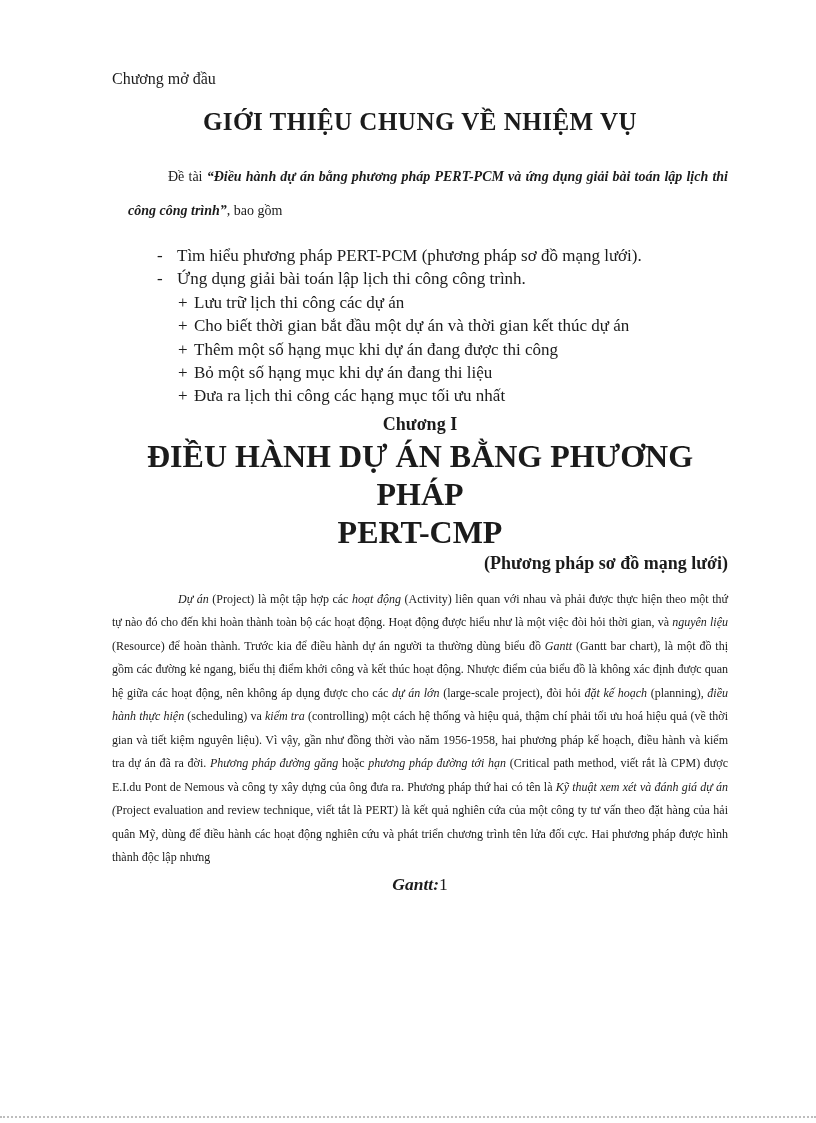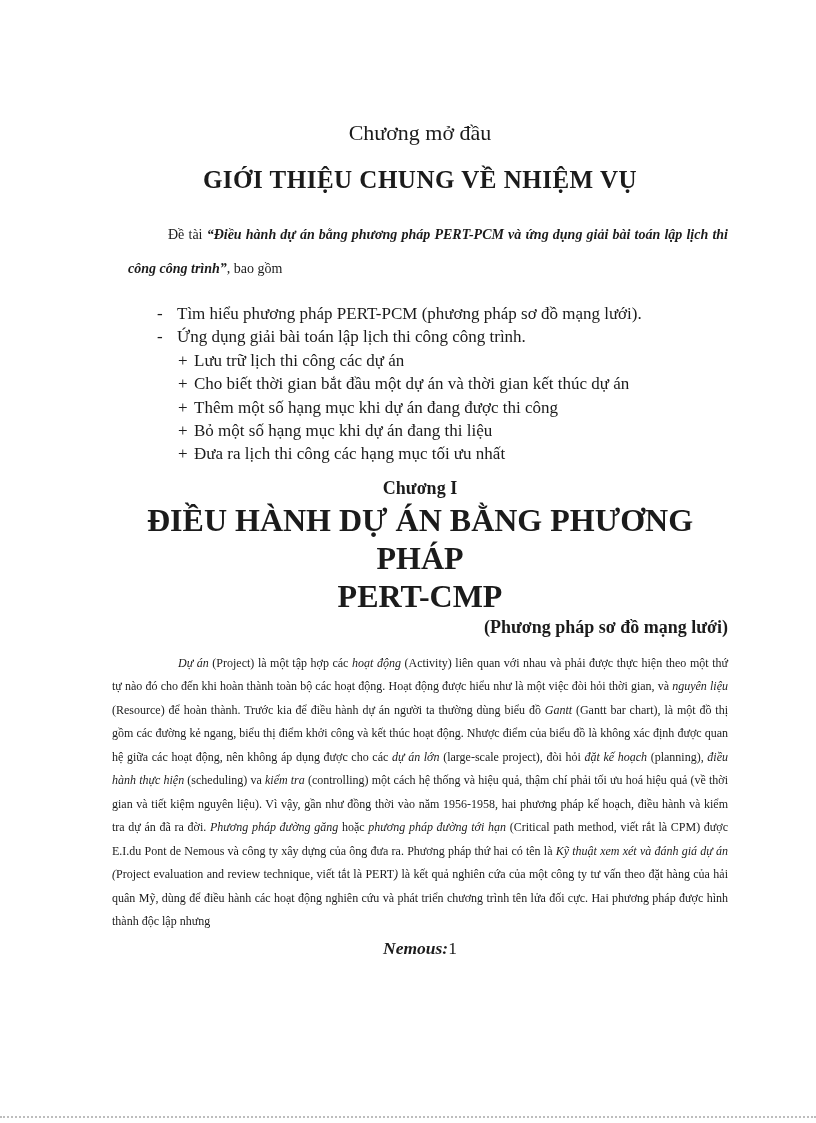--- a/index.html
+++ b/index.html
@@ -8,23 +8,23 @@
     width:816px; height:1123px;
     background:#ffffff;
     color:#1b1b1b;
     font-family:"Liberation Serif", serif;
     overflow:hidden;
     margin:0 auto;
   }
   .content { position:absolute; left:112px; top:0; width:616px; }
 
   .chapter-label {
-    margin-top:120px;
-    text-align:center;
-    font-size:22px;
+    margin-top:70px;
+    text-align:left;
+    font-size:16px;
   }
   .main-title {
     margin:20px 0 0 0;
     text-align:center;
     font-size:25px;
     font-weight:bold;
     letter-spacing:0.5px;
   }
   .intro-para {
     margin:24px 0 0 16px;
@@ -35,21 +35,21 @@
   }
   .quoted { font-weight:bold; font-style:italic; }
 
   .objectives { margin-top:16px; font-size:17px; line-height:23.4px; }
   .dash-row { display:flex; padding-left:45px; }
   .dash-marker { width:20px; flex:none; }
   .plus-row { display:flex; padding-left:66px; }
   .plus-marker { width:16px; flex:none; }
 
   .chapter1-label {
-    margin-top:12px;
+    margin-top:6px;
     text-align:center;
     font-size:18px;
     font-weight:bold;
   }
   .chapter1-title {
     margin:2px 0 0 0;
     text-align:center;
     font-size:32px;
     font-weight:bold;
     line-height:38px;
@@ -144,19 +144,19 @@
     <h2 class="chapter1-title">
       <div>ĐIỀU HÀNH DỰ ÁN BẰNG PHƯƠNG PHÁP</div>
       <div>PERT-CMP</div>
     </h2>
 
     <div class="chapter1-subtitle">(Phương pháp sơ đồ mạng lưới)</div>
 
     <p class="body-para"><span style="font-style: italic;">Dự án</span><span> (Project) là một tập hợp các </span><span style="font-style: italic;">hoạt động</span><span> (Activity) liên quan với nhau và phải được thực hiện theo một thứ tự nào đó cho đến khi hoàn thành toàn bộ các hoạt động. Hoạt động được hiểu như là một việc đòi hỏi thời gian, và </span><span style="font-style: italic;">nguyên liệu</span><span> (Resource) để hoàn thành. Trước kia để điều hành dự án người ta thường dùng biểu đồ </span><span style="font-style: italic;">Gantt</span><span> (Gantt bar chart), là một đồ thị gồm các đường kẻ ngang, biểu thị điểm khởi công và kết thúc hoạt động. Nhược điểm của biểu đồ là không xác định được quan hệ giữa các hoạt động, nên không áp dụng được cho các </span><span style="font-style: italic;">dự án lớn</span><span> (large-scale project), đòi hỏi </span><span style="font-style: italic;">đặt kế hoạch</span><span> (planning), </span><span style="font-style: italic;">điều hành thực hiện</span><span> (scheduling) va </span><span style="font-style: italic;">kiểm tra</span><span> (controlling) một cách hệ thống và hiệu quả, thậm chí phải tối ưu hoá hiệu quả (về thời gian và tiết kiệm nguyên liệu). Vì vậy, gần như đồng thời vào năm 1956-1958, hai phương pháp kế hoạch, điều hành và kiểm tra dự án đã ra đời. </span><span style="font-style: italic;">Phương pháp đường găng</span><span> hoặc </span><span style="font-style: italic;">phương pháp đường tới hạn</span><span> (Critical path method, viết rắt là CPM) được E.I.du Pont de Nemous và công ty xây dựng của ông đưa ra. Phương pháp thứ hai có tên là </span><span style="font-style: italic;">Kỹ thuật xem xét và đánh giá dự án (</span><span>Project evaluation and review technique, viết tắt là PERT</span><span style="font-style: italic;">)</span><span> là kết quả nghiên cứa của một công ty tư vấn theo đặt hàng của hải quân Mỹ, dùng để điều hành các hoạt động nghiên cứu và phát triển chương trình tên lửa đối cực. Hai phương pháp được hình thành độc lập nhưng</span></p>
 
     <div class="page-footer">
-      <span class="footer-label">Nemous:</span><span>1</span>
+      <span class="footer-label">Gantt:</span><span>1</span>
     </div>
 
   </div>
 
   <div class="page-break"></div>
 </div>
 
 </body></html>

